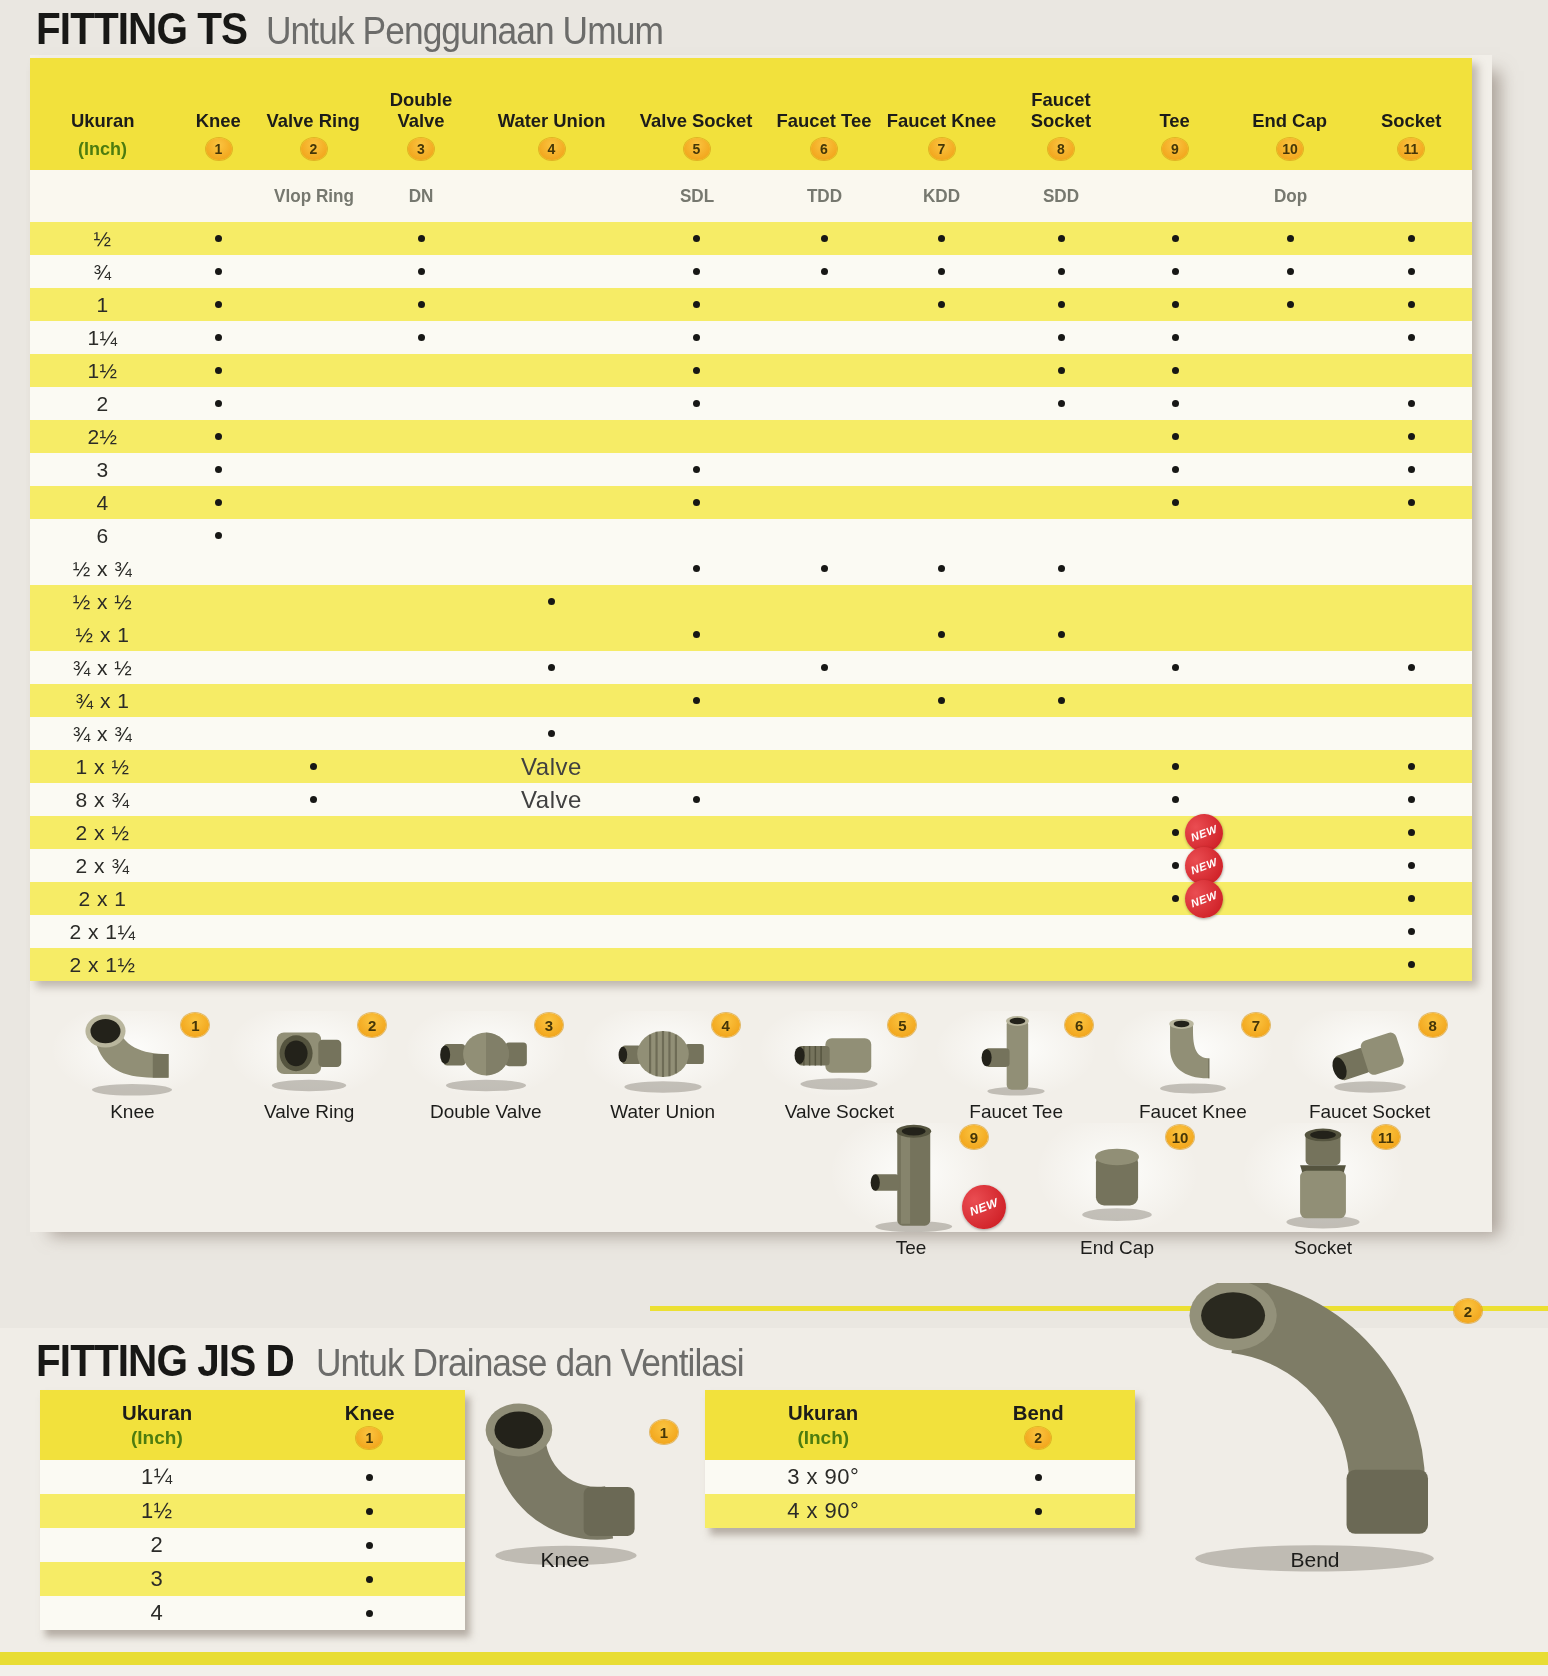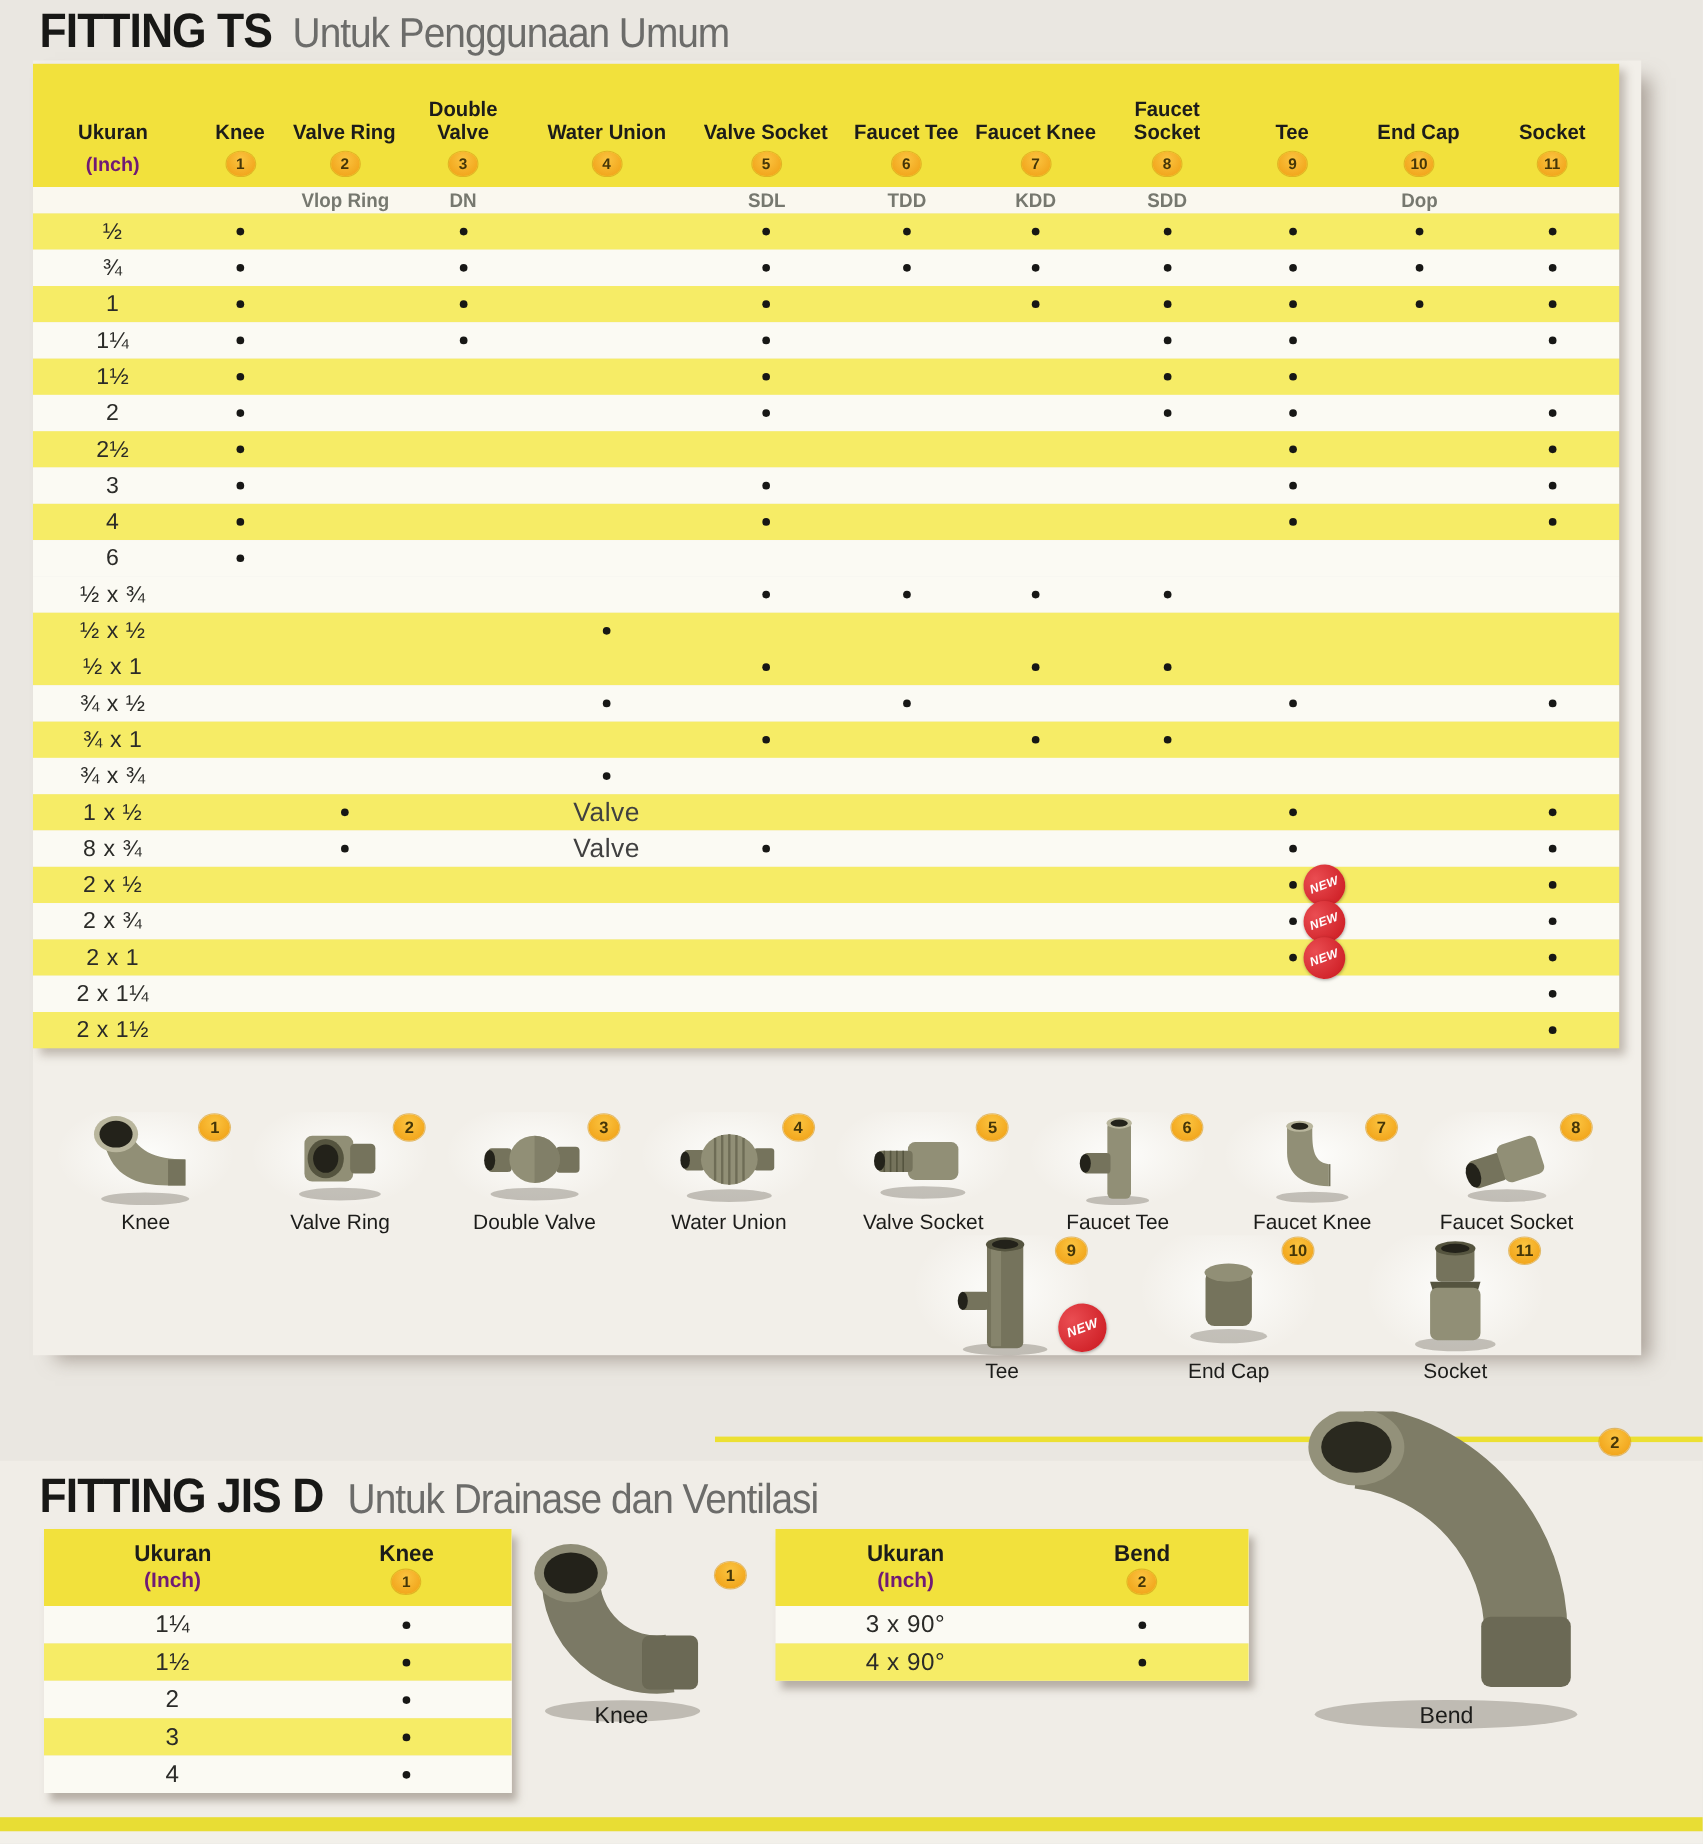--- a/index.html
+++ b/index.html
@@ -25,29 +25,29 @@
   }
   .thin-yellow-line{position:absolute;left:650px;top:1306px;width:898px;height:5px;background:#ece032;}
   .bottom-strip{position:absolute;left:0;top:1652px;width:1548px;height:13px;background:#e8dd34;}
   .bottom-edge{position:absolute;left:0;top:1665px;width:1548px;height:11px;background:#f2f0ea;}
   
   .ts-grid{display:grid;grid-template-columns:145px 87px 103px 112px 149px 141px 114px 121px 118px 110px 120px 122px;}
   #ts-table{position:absolute;left:0;top:3px;width:1442px;box-shadow:6px 6px 8px rgba(130,118,105,.45);}
   .ts-head{background:#f2e13c;height:102px;align-items:end;padding-bottom:10px;}
   .hcell{display:flex;flex-direction:column;justify-content:flex-end;align-items:center;gap:7px;}
   .hlabel{font-weight:bold;font-size:19px;line-height:21px;text-align:center;color:#1c1c1a;transform:scaleX(.97);}
-  .hunit{font-weight:bold;font-size:18px;color:#701a75;height:22px;display:flex;align-items:center;}
+  .hunit{font-weight:bold;font-size:18px;color:#4d7c0f;height:22px;display:flex;align-items:center;}
   .num-badge{
     width:26px;height:22px;border-radius:50%;
     background:radial-gradient(circle at 50% 32%,#fbc440,#ef9d12);
     color:#453608;font-weight:bold;font-size:14px;
     display:flex;align-items:center;justify-content:center;
     box-shadow:0 0 0 1px rgba(214,150,20,.6);
   }
-  .ts-subhead{background:#faf8ef;height:24px;align-items:center;}
+  .ts-subhead{background:#faf8ef;height:52px;align-items:center;}
   .code{font-weight:bold;font-size:18px;color:#76786f;text-align:center;transform:scaleX(.95);}
   .trow{height:33px;align-items:center;}
   .row-y{background:#f6ec66;}
   .row-w{background:#fbfaf3;}
   .size-cell{font-size:21px;color:#2b2b28;text-align:center;letter-spacing:.5px;}
   .cell{position:relative;display:flex;align-items:center;justify-content:center;height:100%;}
   .dot{width:7px;height:7px;border-radius:50%;background:#171715;display:inline-block;}
   .valve-text{font-size:24px;color:#404040;letter-spacing:.5px;}
   .new-badge{
     position:absolute;left:calc(50% + 10px);top:50%;

